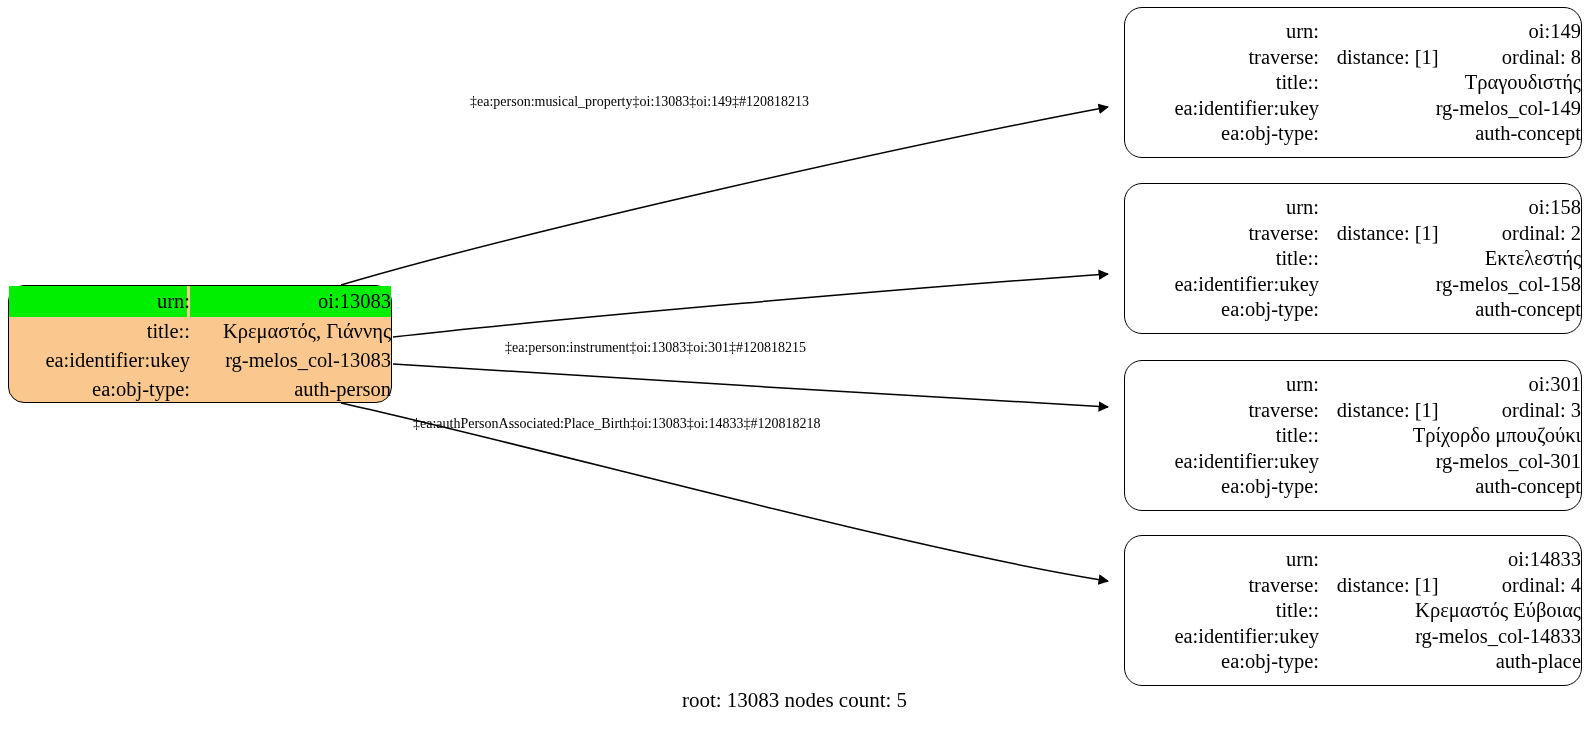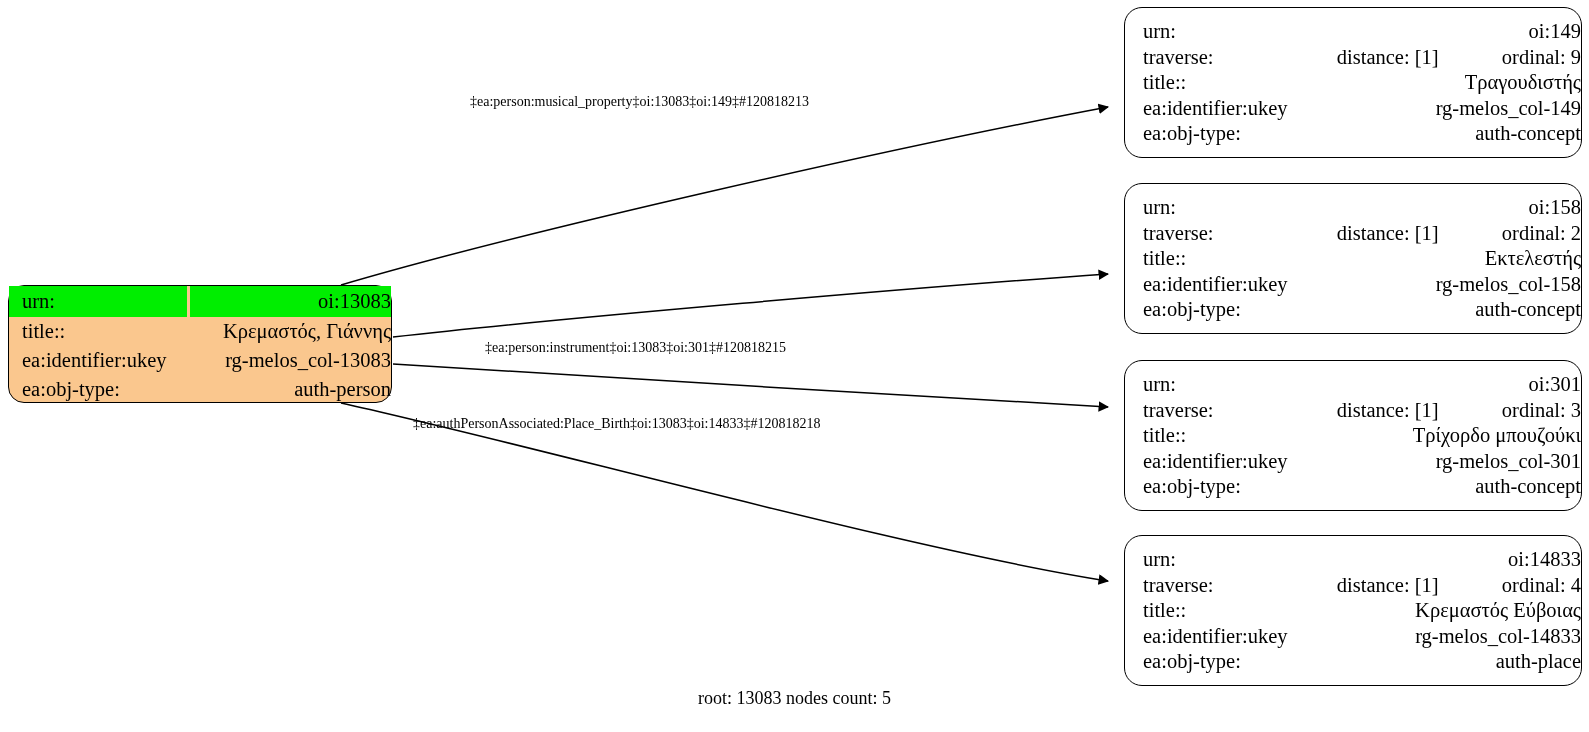--- a/index.html
+++ b/index.html
@@ -38,21 +38,21 @@
     height: 100%;
   }
   .node-table td {
     padding: 0;
     font-size: 20.5px;
     line-height: 1.0;
     color: #000000;
     white-space: nowrap;
     vertical-align: middle;
   }
-  .k { text-align: left; }
+  .k { text-align: right; }
   .v { text-align: right; }
 
   
   .node.target {
     left: 1124px;
     width: 458px;
     height: 151px;
     padding: 11px 0 11px 0;
   }
   .node.target td.k { width: 176px; padding-left: 18px; }
@@ -93,21 +93,21 @@
     line-height: 1;
   }
 
   
   #footer {
     position: absolute;
     left: 0;
     top: 688px;
     width: 1589px;
     text-align: center;
-    font-size: 18px;
+    font-size: 21px;
     color: #000000;
   }
 </style>
 </head>
 <body>
 
 <div id="stage">
 
   <svg id="edge-layer" viewBox="0 0 1589 732" width="1589" height="732" xmlns="http://www.w3.org/2000/svg">
     <defs>
@@ -118,21 +118,21 @@
 
     <g fill="none" stroke="#000000" stroke-width="1.5">
       <path d="M 341 285 C 520 232 900 146 1108 107" marker-end="url(#arrow)"></path>
       <path d="M 393 337 C 560 318 920 287 1108 274" marker-end="url(#arrow)"></path>
       <path d="M 393 364 C 560 374 920 397 1108 407" marker-end="url(#arrow)"></path>
       <path d="M 341 403 C 540 447 910 550 1108 581" marker-end="url(#arrow)"></path>
     </g>
   </svg>
 
   <div class="edge-label" style="left:470px; top:95px;">‡ea:person:musical_property‡oi:13083‡oi:149‡#120818213</div>
-  <div class="edge-label" style="left:485px; top:341px;">‡ea:person:instrument‡oi:13083‡oi:301‡#120818215</div>
+  <div class="edge-label" style="left:505px; top:341px;">‡ea:person:instrument‡oi:13083‡oi:301‡#120818215</div>
   <div class="edge-label" style="left:413px; top:417px;">‡ea:authPersonAssociated:Place_Birth‡oi:13083‡oi:14833‡#120818218</div>
 
   <div class="node root">
     <table class="node-table">
       <tbody>
           <tr class="hl">
         <td class="k">urn:</td>
         <td class="v">oi:13083</td>
       </tr>
       <tr>
@@ -154,21 +154,21 @@
   <div class="node target" style="top:7px;">
     <table class="node-table">
       <tbody>
           <tr>
         <td class="k">urn:</td>
         <td class="v" colspan="2">oi:149</td>
       </tr>
       <tr>
         <td class="k">traverse:</td>
         <td class="v">distance: [1]</td>
-        <td class="v v2">ordinal: 9</td>
+        <td class="v v2">ordinal: 8</td>
       </tr>
       <tr>
         <td class="k">title::</td>
         <td class="v" colspan="2">Τραγουδιστής</td>
       </tr>
       <tr>
         <td class="k">ea:identifier:ukey</td>
         <td class="v" colspan="2">rg-melos_col-149</td>
       </tr>
       <tr>

